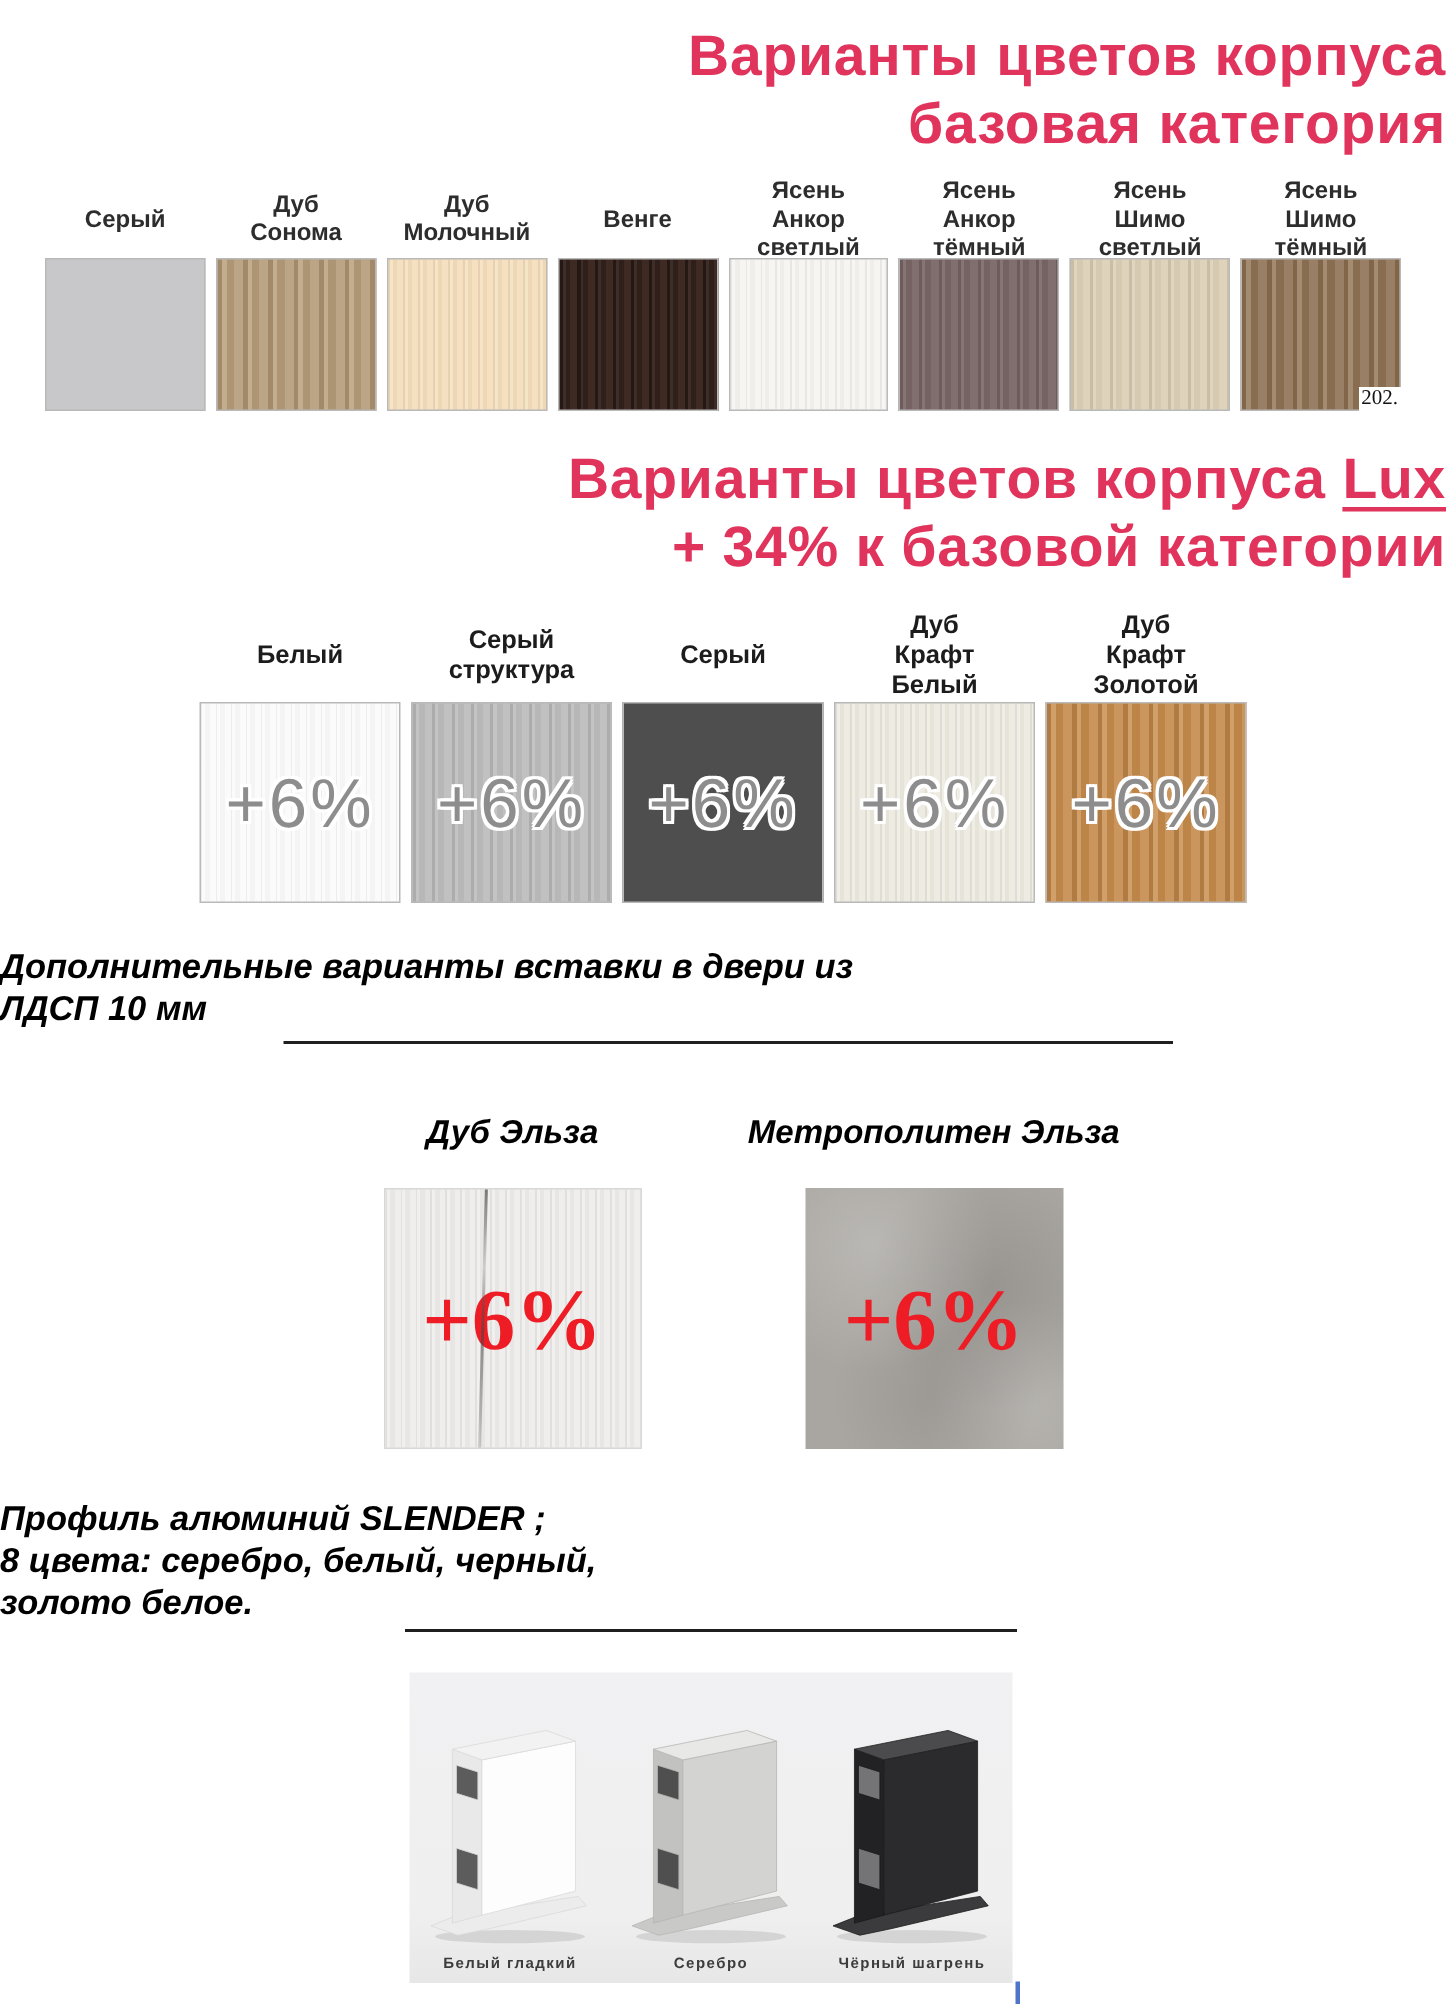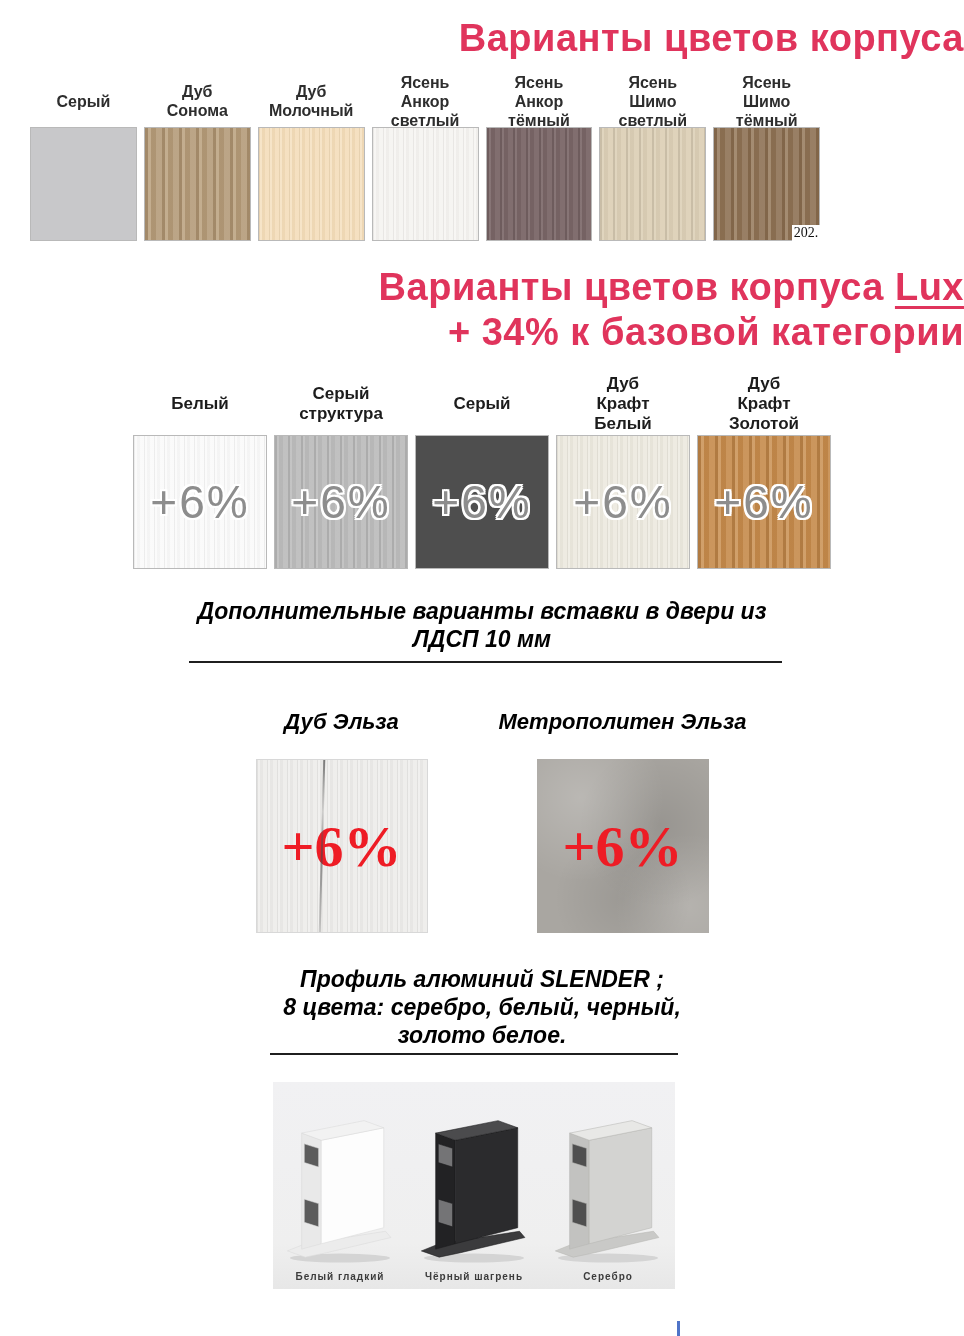--- a/index.html
+++ b/index.html
@@ -22,21 +22,21 @@
   }
   .red-title.first { padding-top:16px; }
   .red-title.second { margin-top:24px; }
   .lux-underline {
     text-decoration:underline;
     text-decoration-thickness:3px;
     text-underline-offset:6px;
   }
 
   .bi-heading {
-    text-align:center;
+    text-align:left;
     font-weight:bold;
     font-style:italic;
     font-size:23px;
     line-height:28px;
     color:#000;
     white-space:pre-line;
   }
 
   .rule { height:0; border-top:2px solid #1f1f1f; }
   .rule-1 { width:593px; margin:8px 0 0 189px; }
@@ -69,21 +69,21 @@
     height:52px;
   }
   .grid-lux .sw-label { font-size:17px; line-height:20px; height:62px; color:#1c1c1c; }
 
   .swatch {
     width:100%;
     border:1px solid #b9b9b9;
     position:relative;
     display:flex; align-items:center; justify-content:center;
   }
-  .grid-base .swatch { height:114px; }
+  .grid-base .swatch { height:102px; }
   .grid-lux  .swatch { height:134px; }
 
   
   .wood-v {
     background-image:repeating-linear-gradient(90deg,
       rgba(0,0,0,0.09) 0 2px, rgba(255,255,255,0.10) 2px 4px,
       rgba(0,0,0,0.03) 4px 8px, rgba(255,255,255,0.06) 8px 13px);
   }
   .wood-v-strong {
     background-image:repeating-linear-gradient(90deg,
@@ -196,20 +196,21 @@
   .text-cursor {
     position:absolute; left:677px; top:1321px;
     width:3px; height:15px; background:#4f74c8;
   }
 </style>
 </head>
 <body>
 
 <div class="red-title first">
   <div>Варианты цветов корпуса</div>
+  <div>базовая категория</div>
 </div>
 
 <div class="grid grid-base">
 
   <div class="col">
     <div class="sw-label">Серый</div>
     <div class="swatch" style="background-color: rgb(200, 200, 202);"></div>
   </div>
 
   <div class="col">
@@ -217,20 +218,24 @@
 Сонома</div>
     <div class="swatch wood-v-strong" style="background-color: rgb(180, 155, 121);"></div>
   </div>
 
   <div class="col">
     <div class="sw-label">Дуб
 Молочный</div>
     <div class="swatch wood-v-faint" style="background-color: rgb(243, 219, 182);"></div>
   </div>
 
+  <div class="col">
+    <div class="sw-label">Венге</div>
+    <div class="swatch wood-wenge" style="background-color: rgb(55, 37, 31);"></div>
+  </div>
 
   <div class="col">
     <div class="sw-label">Ясень
 Анкор
 светлый</div>
     <div class="swatch wood-v-faint" style="background-color: rgb(245, 243, 240);"></div>
   </div>
 
   <div class="col">
     <div class="sw-label">Ясень
@@ -339,41 +344,41 @@
       <polygon class="pf-base" points="6,158 26,150 116,136 122,143 50,160 26,165"></polygon>
       <polygon class="pf-left" points="22,26 44,34 44,150 22,156"></polygon>
       <polygon class="pf-front" points="44,34 114,20 114,132 44,150"></polygon>
       <polygon class="pf-top" points="22,26 92,12 114,20 44,34"></polygon>
       <polygon class="pf-hole" points="25,38 41,43 41,64 25,59"></polygon>
       <polygon class="pf-hole" points="25,100 41,105 41,131 25,126"></polygon>
     </svg>
     <div class="profile-label">Белый гладкий</div>
   </div>
 
+  <div class="profile-col pf-silver">
+    <svg viewBox="0 0 130 175">
+      <ellipse class="pf-shadow" cx="65" cy="166" rx="56" ry="5"></ellipse>
+      <polygon class="pf-base" points="6,158 26,150 116,136 122,143 50,160 26,165"></polygon>
+      <polygon class="pf-left" points="22,26 44,34 44,150 22,156"></polygon>
+      <polygon class="pf-front" points="44,34 114,20 114,132 44,150"></polygon>
+      <polygon class="pf-top" points="22,26 92,12 114,20 44,34"></polygon>
+      <polygon class="pf-hole" points="25,38 41,43 41,64 25,59"></polygon>
+      <polygon class="pf-hole" points="25,100 41,105 41,131 25,126"></polygon>
+    </svg>
+    <div class="profile-label">Серебро</div>
+  </div>
+
   <div class="profile-col pf-black">
     <svg viewBox="0 0 130 175">
       <ellipse class="pf-shadow" cx="65" cy="166" rx="56" ry="5"></ellipse>
       <polygon class="pf-base" points="6,158 26,150 116,136 122,143 50,160 26,165"></polygon>
       <polygon class="pf-left" points="22,26 44,34 44,150 22,156"></polygon>
       <polygon class="pf-front" points="44,34 114,20 114,132 44,150"></polygon>
       <polygon class="pf-top" points="22,26 92,12 114,20 44,34"></polygon>
       <polygon class="pf-hole" points="25,38 41,43 41,64 25,59"></polygon>
       <polygon class="pf-hole" points="25,100 41,105 41,131 25,126"></polygon>
     </svg>
     <div class="profile-label">Чёрный шагрень</div>
   </div>
 
-  <div class="profile-col pf-silver">
-    <svg viewBox="0 0 130 175">
-      <ellipse class="pf-shadow" cx="65" cy="166" rx="56" ry="5"></ellipse>
-      <polygon class="pf-base" points="6,158 26,150 116,136 122,143 50,160 26,165"></polygon>
-      <polygon class="pf-left" points="22,26 44,34 44,150 22,156"></polygon>
-      <polygon class="pf-front" points="44,34 114,20 114,132 44,150"></polygon>
-      <polygon class="pf-top" points="22,26 92,12 114,20 44,34"></polygon>
-      <polygon class="pf-hole" points="25,38 41,43 41,64 25,59"></polygon>
-      <polygon class="pf-hole" points="25,100 41,105 41,131 25,126"></polygon>
-    </svg>
-    <div class="profile-label">Серебро</div>
-  </div>
-
 </div>
 
 <div class="text-cursor"></div>
 
 </body></html>

